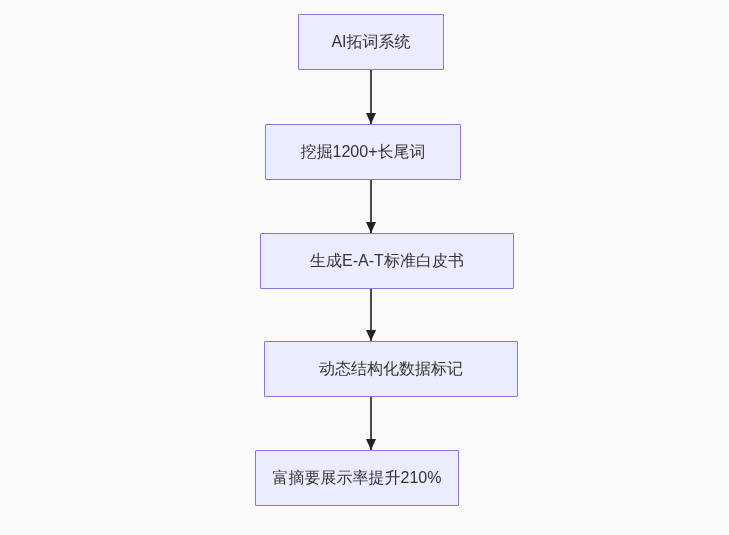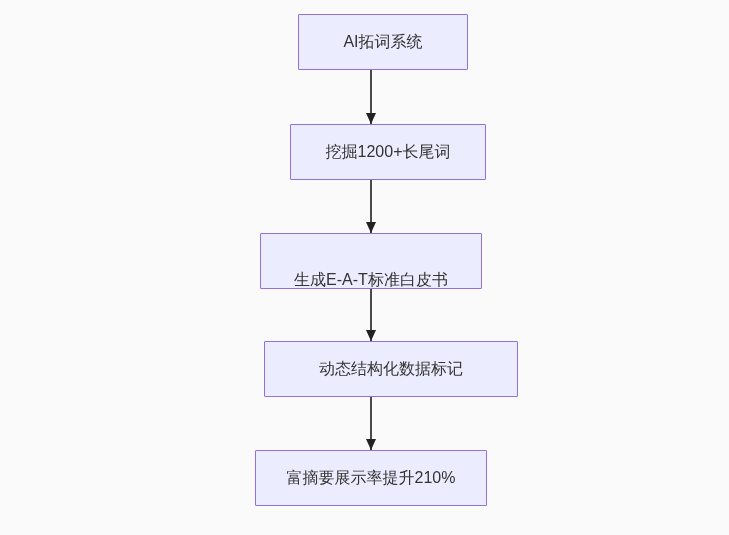--- a/index.html
+++ b/index.html
@@ -52,37 +52,37 @@
     border-left: 5px solid transparent;
     border-right: 5px solid transparent;
     border-top: 11px solid #222222;
   }
 </style>
 </head>
 <body>
 
 <div class="canvas">
 
-  <div class="node" style="left:298px; top:14px; width:170px;">
+  <div class="node" style="left:298px; top:14px; width:146px;">
     <span class="node-label">AI拓词系统</span>
   </div>
 
-  <div class="node" style="left:290px; top:124px; width:196px;">
+  <div class="node" style="left:265px; top:124px; width:196px;">
     <span class="node-label">挖掘1200+长尾词</span>
   </div>
 
-  <div class="node" style="left:260px; top:233px; width:222px;align-items:flex-end;">
+  <div class="node" style="left:260px; top:233px; width:254px;">
     <span class="node-label">生成E-A-T标准白皮书</span>
   </div>
 
   <div class="node" style="left:264px; top:341px; width:254px;">
     <span class="node-label">动态结构化数据标记</span>
   </div>
 
-  <div class="node" style="left:255px; top:450px; width:232px;">
+  <div class="node" style="left:255px; top:450px; width:204px;">
     <span class="node-label">富摘要展示率提升210%</span>
   </div>
 
   <div class="edge" style="top:70px; height:54px;"></div>
   <div class="edge" style="top:180px; height:53px;"></div>
   <div class="edge" style="top:289px; height:52px;"></div>
   <div class="edge" style="top:397px; height:53px;"></div>
 
 </div>
 

